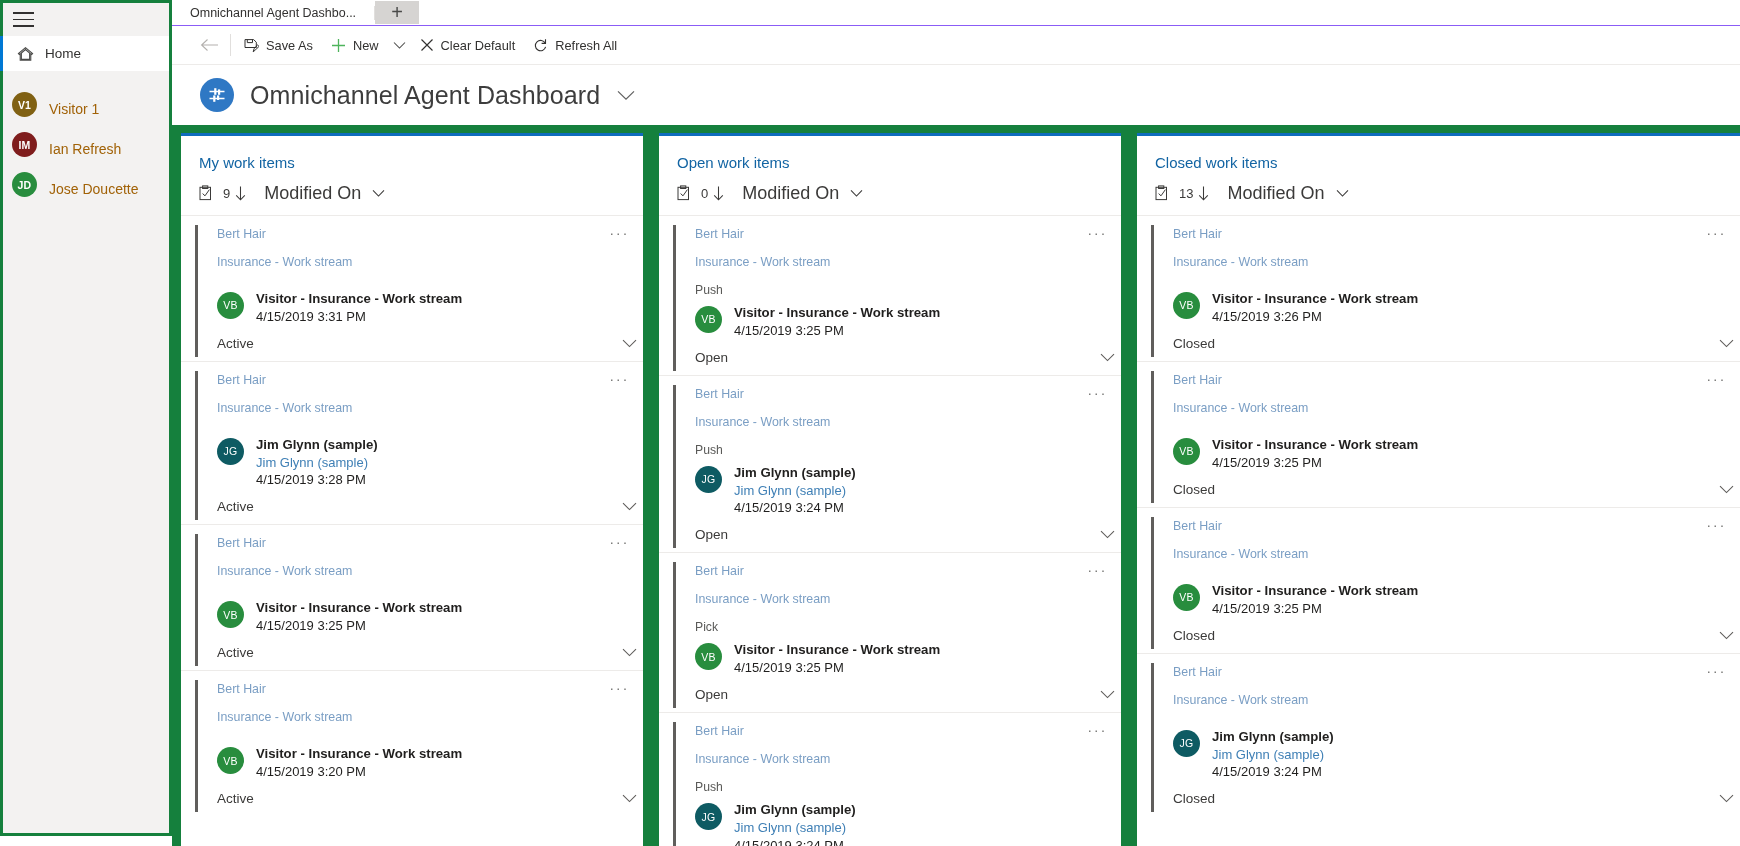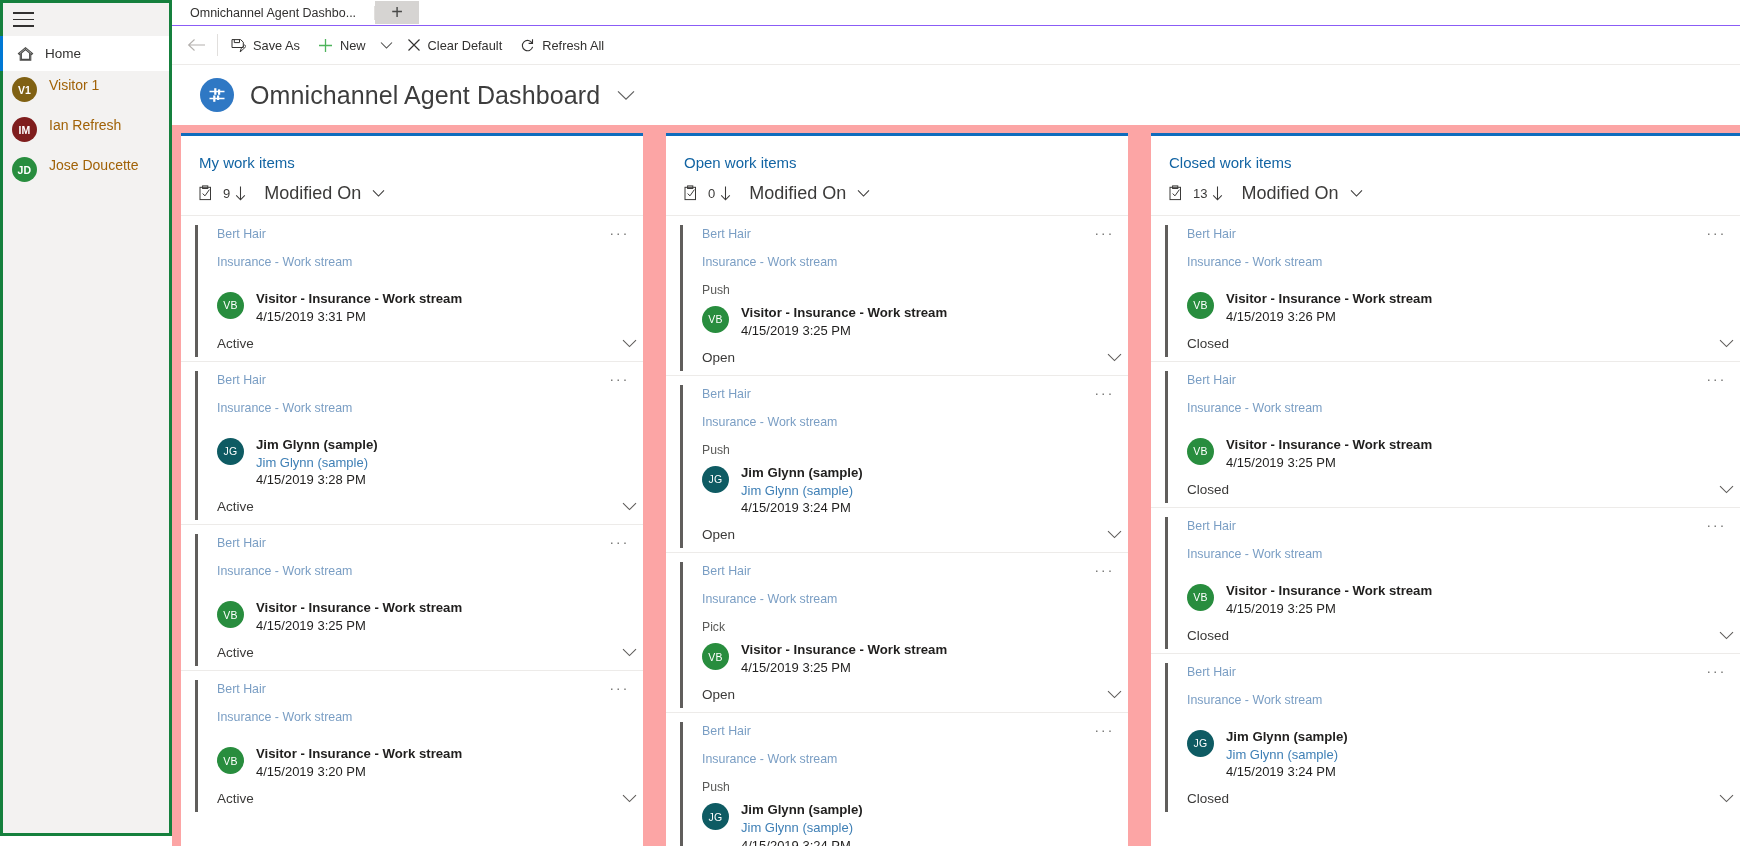--- a/index.html
+++ b/index.html
@@ -57,21 +57,21 @@
   }
   .home-row .home-icon {
     width: 18px; height: 18px; margin-right: 11px;
     display: flex; align-items: center; justify-content: center;
   }
   .home-row .label {
     font-size: 13.5px; color: #323130;
   }
   .people-list { padding-top: 6px; }
   .person {
-    display: flex; align-items: flex-start;
+    display: flex; align-items: flex-end;
     height: 40px; padding-left: 9px;
   }
   .avatar-sm {
     width: 25px; height: 25px; border-radius: 50%;
     display: flex; align-items: center; justify-content: center;
     color: #ffffff; font-size: 10.5px; font-weight: 600;
     margin-right: 12px; flex: 0 0 25px;
     letter-spacing: .2px;
   }
   .person .pname { font-size: 14px; color: #a16207; }
@@ -111,21 +111,21 @@
   }
   .tabstrip-filler { flex: 1 1 auto; background: #d6d4d2; }
 
   
   .cmdbar {
     height: 39px;
     display: flex;
     align-items: center;
     background: #ffffff;
     border-bottom: 1px solid #edebe9;
-    padding-left: 7px;
+    padding-left: 20px;
   }
   .back-btn {
     width: 34px; height: 38px;
     display: flex; align-items: center; justify-content: center;
     color: #b3b0ad;
   }
   .cmd-sep {
     width: 1px; height: 22px; background: #e1dfdd; margin: 0 4px;
   }
   .cmd-item {
@@ -152,24 +152,24 @@
     margin-right: 16px; flex: 0 0 34px;
   }
   .dash-title {
     font-size: 25px; color: #3d3d3d; font-weight: 400; letter-spacing: .1px;
   }
   .dash-chev { margin-left: 17px; display: flex; align-items: center; }
 
   
   .board {
     flex: 1 1 auto;
-    background: #fca5a5;
+    background: #15803d;
     display: flex;
     padding: 8px 0 0 0;
-    gap: 23px;
+    gap: 16px;
     min-height: 0;
     overflow: hidden;
   }
   .col-wrap {
     display: flex;
     flex-direction: column;
     min-width: 0;
   }
   .col-wrap.c1 { flex: 0 0 462px; margin-left: 9px; }
   .col-wrap.c2 { flex: 0 0 462px; }

